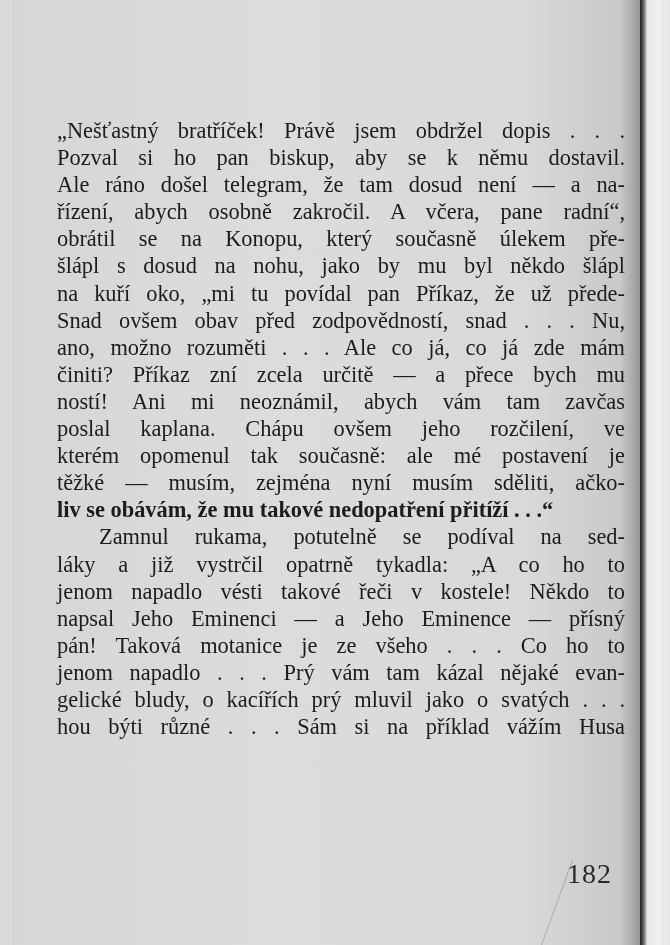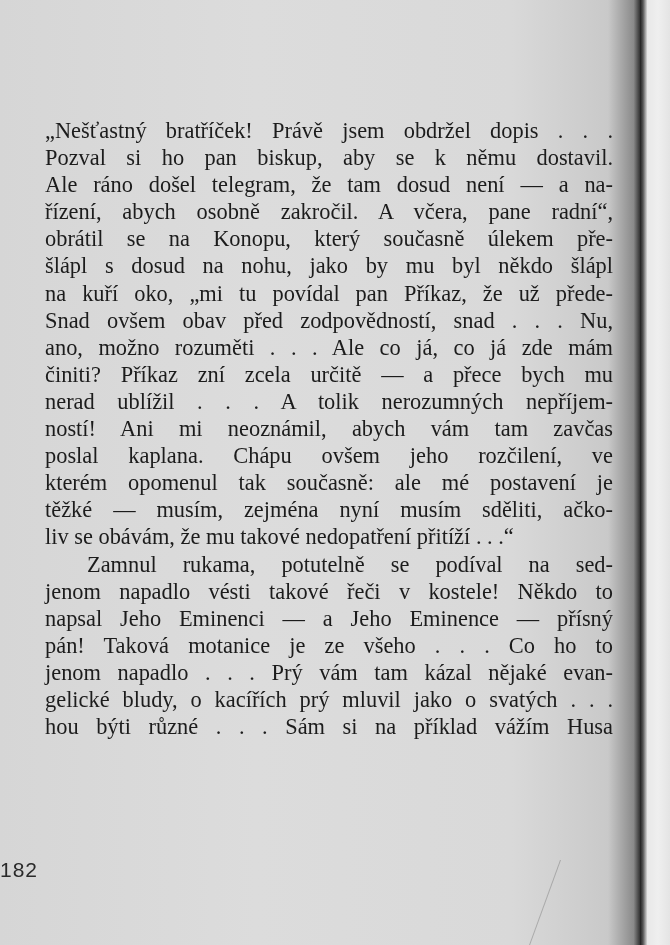--- a/index.html
+++ b/index.html
@@ -9,21 +9,21 @@
     body {
       width: 670px;
       height: 945px;
       position: relative;
       overflow: hidden;
       background: #d9d9d9;
       font-family: "DejaVu Serif", "Liberation Serif", serif;
     }
     .page {
       position: absolute;
-      left: 0;
+      left: 12px;
       top: 0;
       width: 640px;
       height: 945px;
       background: linear-gradient(90deg, #d6d6d6 0%, #dcdcdc 40%, #d9d9d9 80%, #c9c9c9 95%, #8a8a8a 99%, #333 100%);
     }
     .binding-strip {
       position: absolute;
       left: 640px;
       top: 0;
       width: 30px;
@@ -41,32 +41,33 @@
       line-height: 27.1px;
     }
     .line {
       display: block;
       white-space: nowrap;
       text-align: justify;
       text-align-last: justify;
     }
     .line.last {
       text-align-last: left;
+      font-weight: bold;
     }
     .line.indent {
       padding-left: 42px;
     }
     .page-number {
       position: absolute;
       left: 0;
       width: 600px;
       top: 858px;
-      text-align: left;
-      font-family: Liberation Sans, sans-serif;
-      font-size: 21px;
+      text-align: right;
+      font-family: Liberation Serif, serif;
+      font-size: 28px;
       color: #2a2a2a;
       letter-spacing: 1px;
     }
     .crease {
       position: absolute;
       left: 560px;
       top: 860px;
       width: 60px;
       height: 85px;
       border-left: 1px solid rgba(90,90,90,0.35);
@@ -82,27 +83,27 @@
     <span class="line">„Nešťastný bratříček! Právě jsem obdržel dopis . . .</span>
     <span class="line">Pozval si ho pan biskup, aby se k němu dostavil.</span>
     <span class="line">Ale ráno došel telegram, že tam dosud není — a na-</span>
     <span class="line">řízení, abych osobně zakročil. A včera, pane radní“,</span>
     <span class="line">obrátil se na Konopu, který současně úlekem pře-</span>
     <span class="line">šlápl s dosud na nohu, jako by mu byl někdo šlápl</span>
     <span class="line">na kuří oko, „mi tu povídal pan Příkaz, že už přede-</span>
     <span class="line">Snad ovšem obav před zodpovědností, snad . . . Nu,</span>
     <span class="line">ano, možno rozuměti . . . Ale co já, co já zde mám</span>
     <span class="line">činiti? Příkaz zní zcela určitě — a přece bych mu</span>
-    <span class="line">nerad ublížil . . . A tolik nerozumných nepříjem-</span>
     <span class="line">ností! Ani mi neoznámil, abych vám tam zavčas</span>
     <span class="line">poslal kaplana. Chápu ovšem jeho rozčilení, ve</span>
     <span class="line">kterém opomenul tak současně: ale mé postavení je</span>
     <span class="line">těžké — musím, zejména nyní musím sděliti, ačko-</span>
     <span class="line last">liv se obávám, že mu takové nedopatření přitíží . . .“</span>
     <span class="line indent">Zamnul rukama, potutelně se podíval na sed-</span>
+    <span class="line">láky a již vystrčil opatrně tykadla: „A co ho to</span>
     <span class="line">jenom napadlo vésti takové řeči v kostele! Někdo to</span>
     <span class="line">napsal Jeho Eminenci — a Jeho Eminence — přísný</span>
     <span class="line">pán! Taková motanice je ze všeho . . . Co ho to</span>
     <span class="line">jenom napadlo . . . Prý vám tam kázal nějaké evan-</span>
     <span class="line">gelické bludy, o kacířích prý mluvil jako o svatých . . .</span>
     <span class="line">hou býti různé . . . Sám si na příklad vážím Husa</span>
   </div>
   <div class="page-number">182</div>
   <div class="crease"></div>
 </div>

